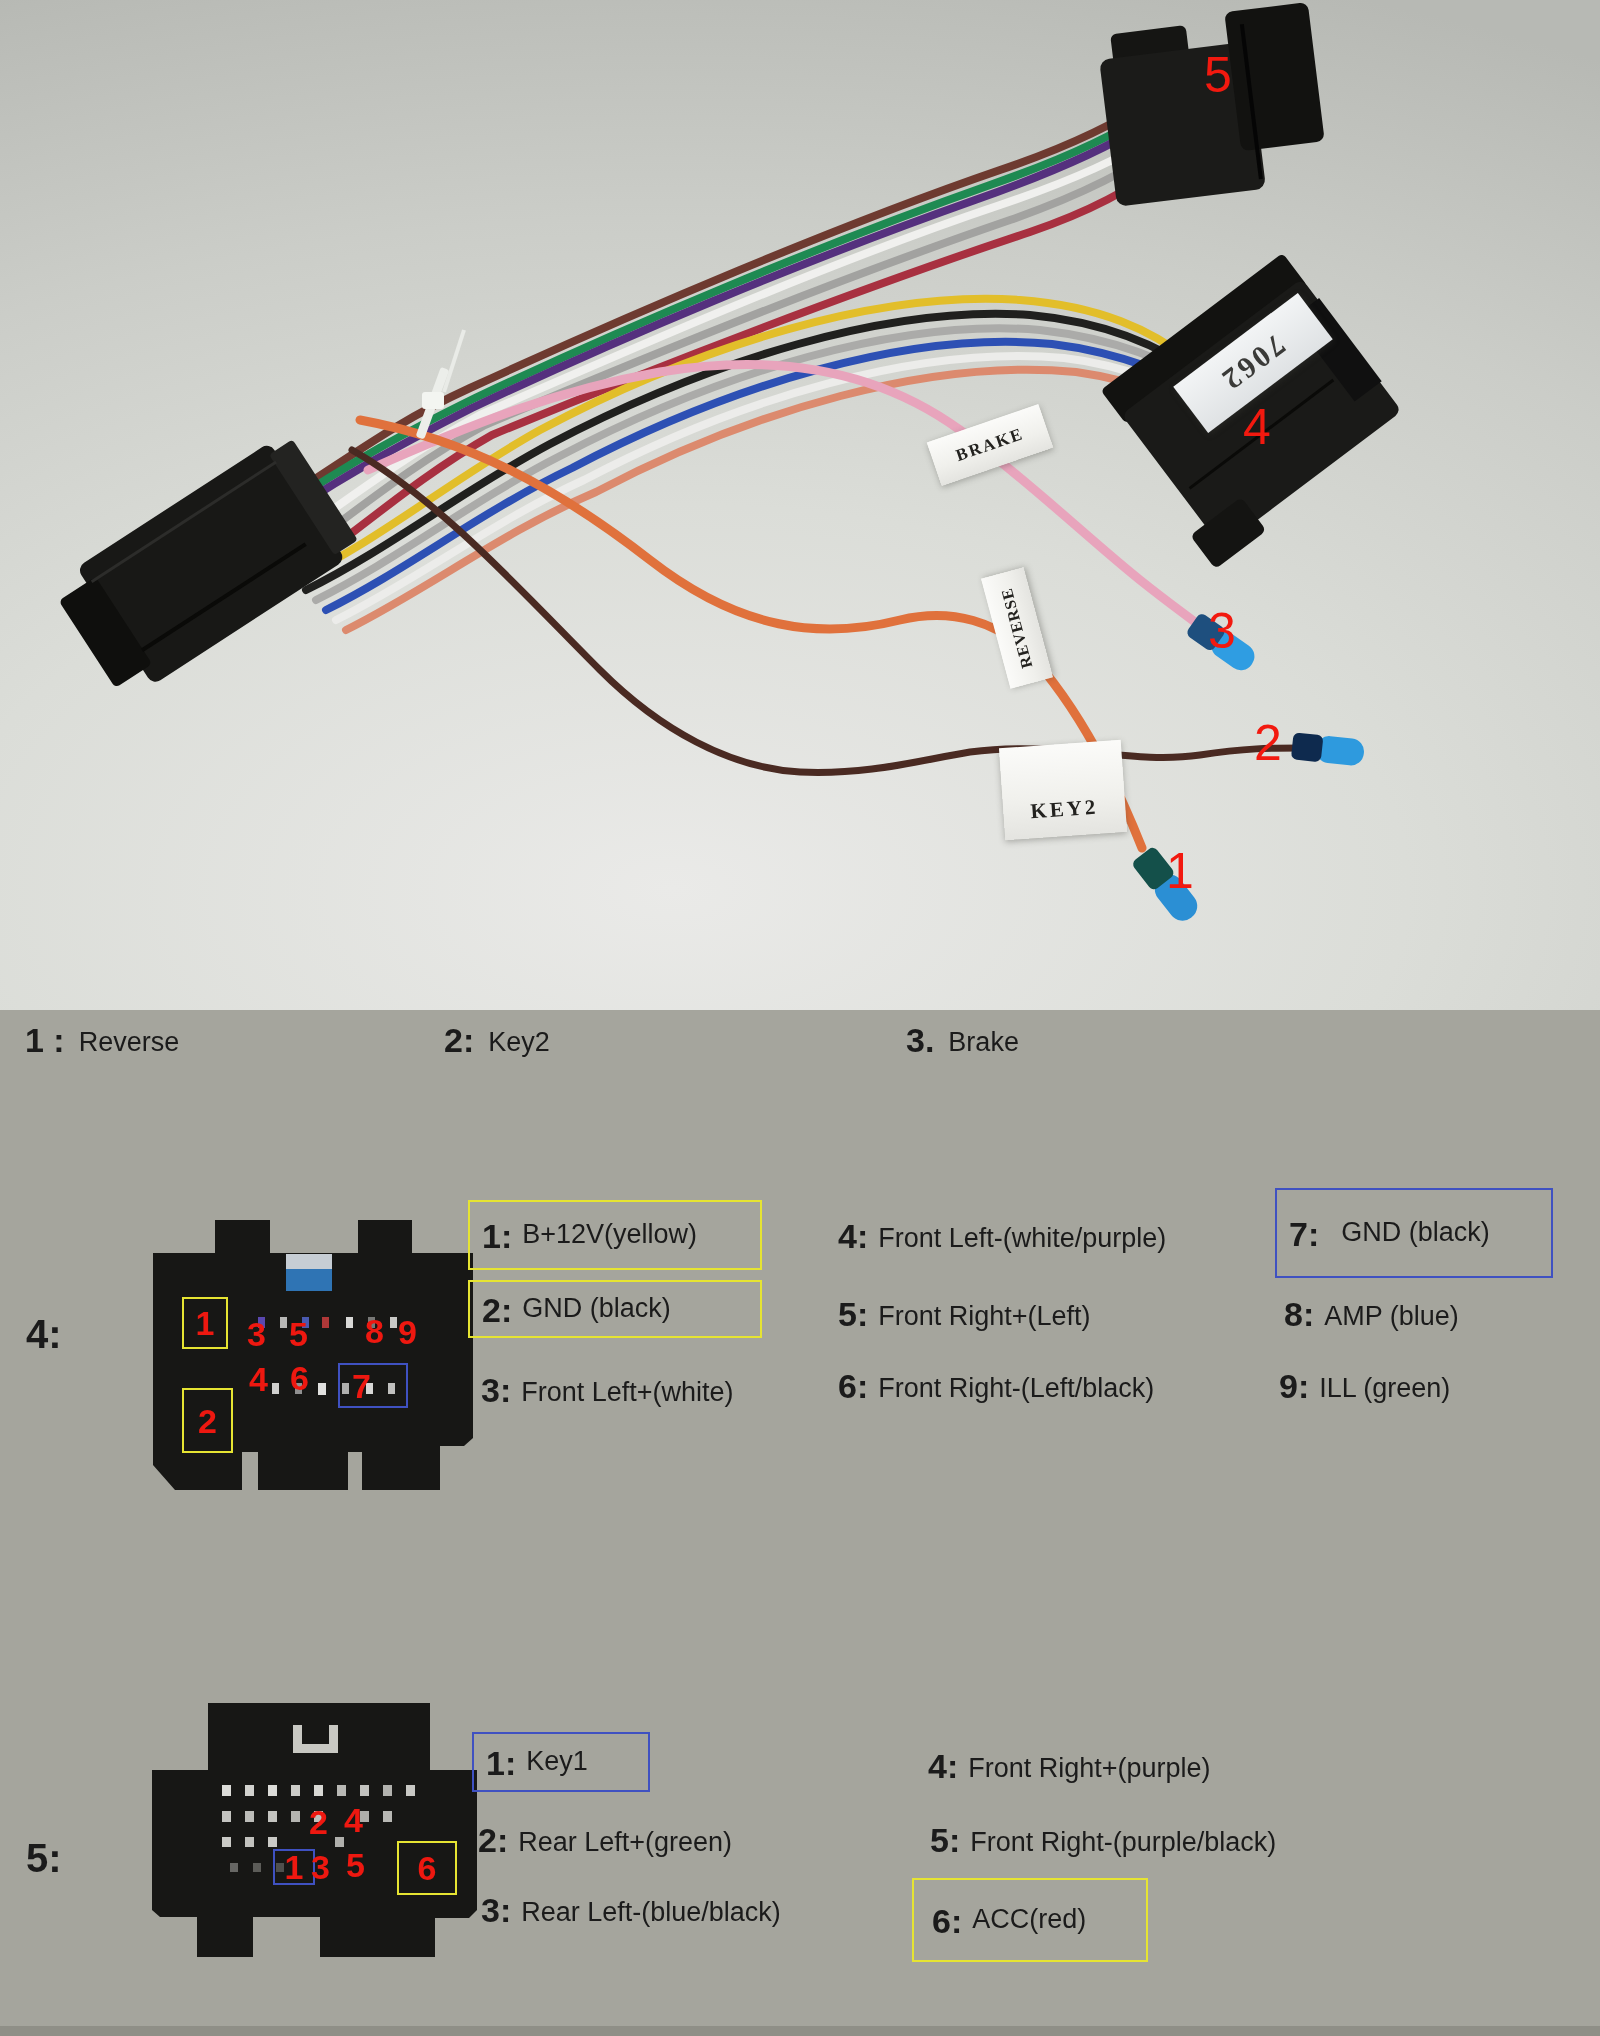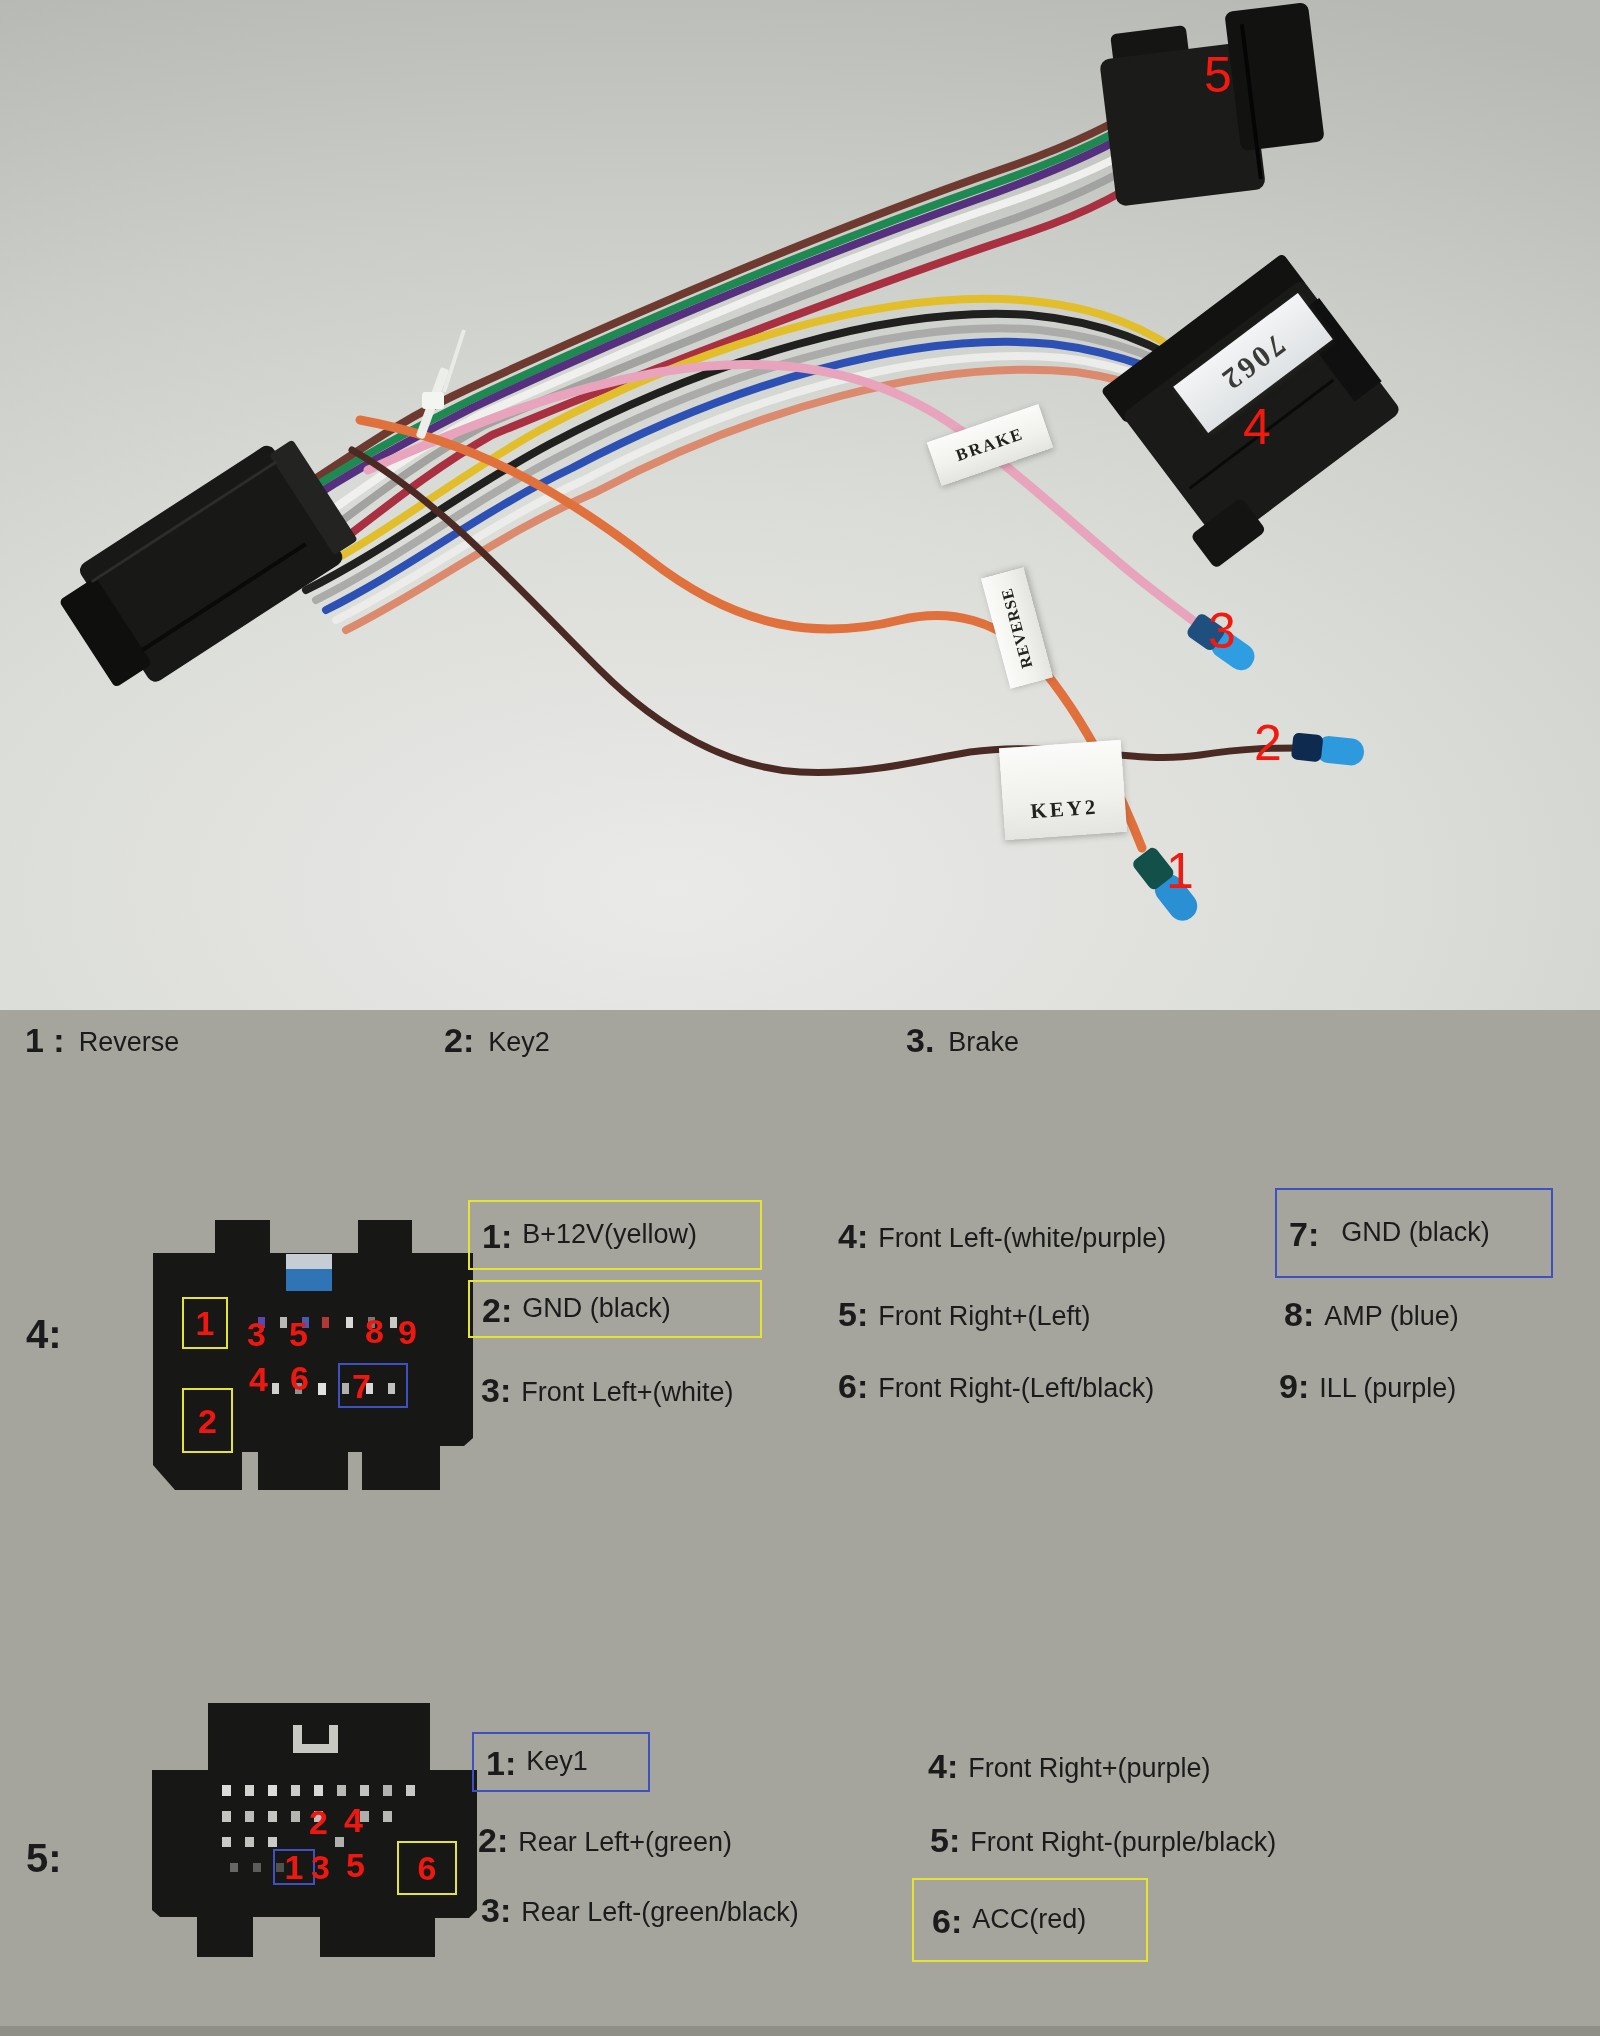--- a/index.html
+++ b/index.html
@@ -220,21 +220,21 @@
   <div class="pbox box-blue gap-wide" style="left:1275px;top:1188px;width:278px;height:90px;">
     <span class="pnum">7:</span>
     <span class="plabel">GND (black)</span>
     </div>
   <div class="pline" style="left:1284px;top:1296px;">
     <span class="pnum">8:</span>
     <span class="plabel">AMP (blue)</span>
     </div>
   <div class="pline" style="left:1279px;top:1368px;">
     <span class="pnum">9:</span>
-    <span class="plabel">ILL (purple)</span>
+    <span class="plabel">ILL (green)</span>
     </div>
 
   <div class="sec-heading" style="left:26px;top:1838px;">5:</div>
 
   <svg style="position:absolute;left:90px;top:1695px;" width="400" height="290" viewBox="0 0 400 290">
     <path d="M118,8 H340 V75 H387 V215 L379,223 H345 V262 H230 V222 H163 V262 H107 V222 H70 L62,215 V75 H118 Z" fill="#171715"></path>
     <rect x="203" y="30" width="45" height="28" fill="#c8c8c2"></rect>
     <rect x="212" y="30" width="27" height="19" fill="#171715"></rect>
     <g>
       <rect x="132" y="90" width="9" height="11" fill="#dcdcd8"></rect>
@@ -277,21 +277,21 @@
   <div class="pbox box-blue" style="left:472px;top:1732px;width:178px;height:60px;">
     <span class="pnum">1:</span>
     <span class="plabel">Key1</span>
     </div>
   <div class="pline" style="left:478px;top:1822px;">
     <span class="pnum">2:</span>
     <span class="plabel">Rear Left+(green)</span>
     </div>
   <div class="pline" style="left:481px;top:1892px;">
     <span class="pnum">3:</span>
-    <span class="plabel">Rear Left-(green/black)</span>
+    <span class="plabel">Rear Left-(blue/black)</span>
     </div>
 
   <div class="pline" style="left:928px;top:1748px;">
     <span class="pnum">4:</span>
     <span class="plabel">Front Right+(purple)</span>
     </div>
   <div class="pline" style="left:930px;top:1822px;">
     <span class="pnum">5:</span>
     <span class="plabel">Front Right-(purple/black)</span>
     </div>

